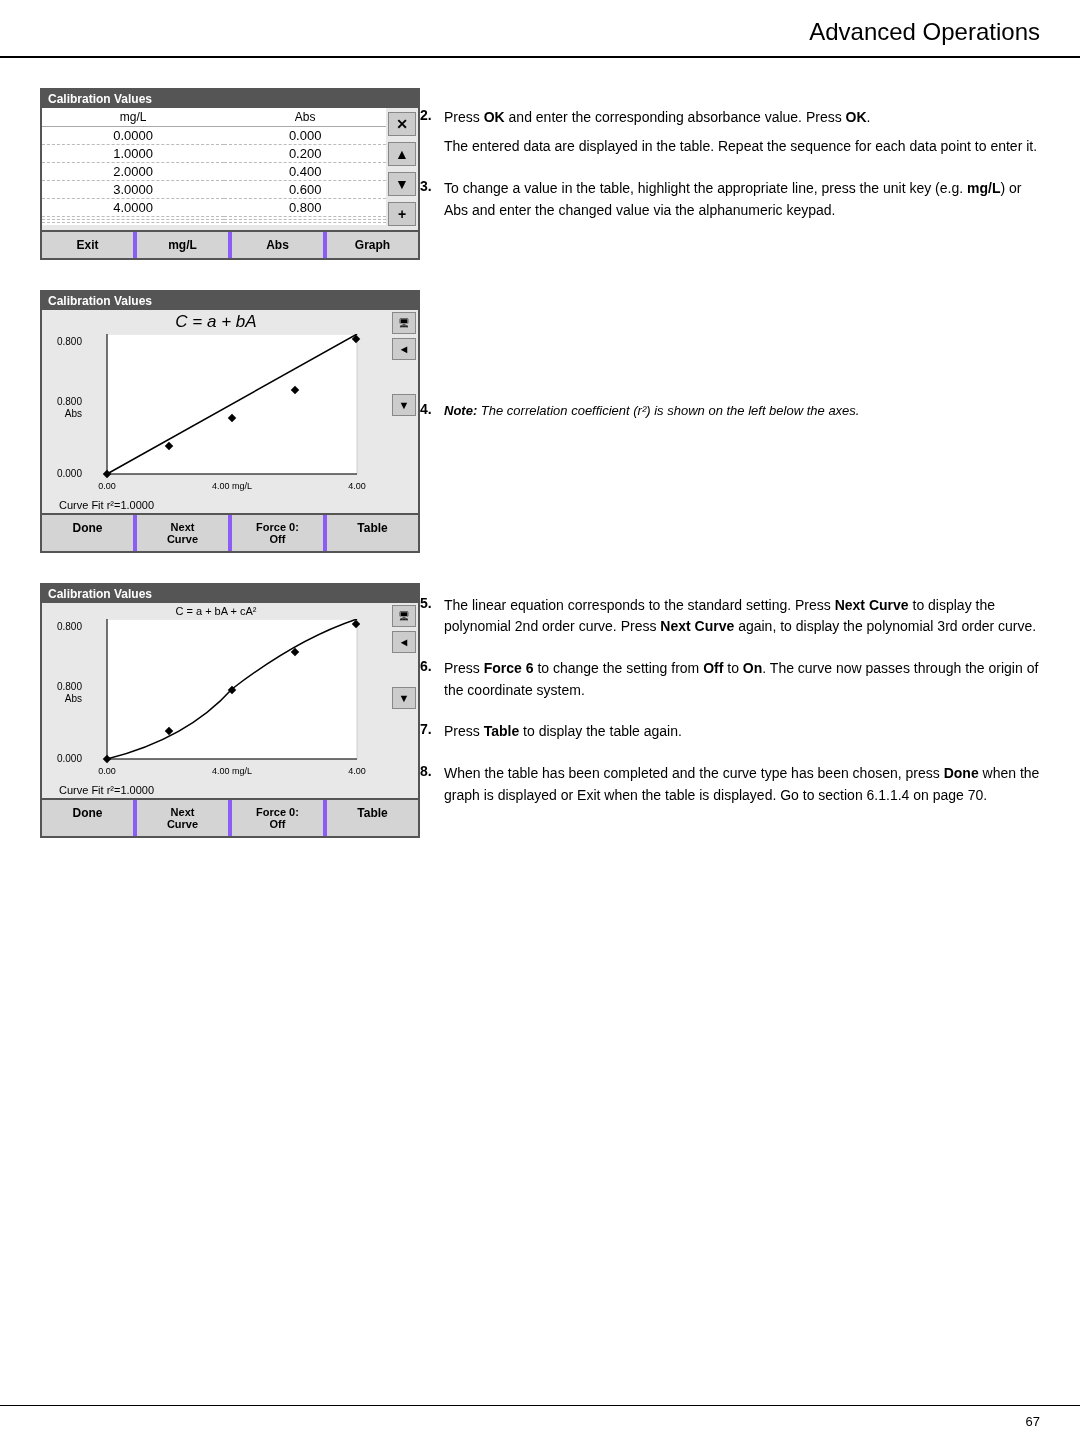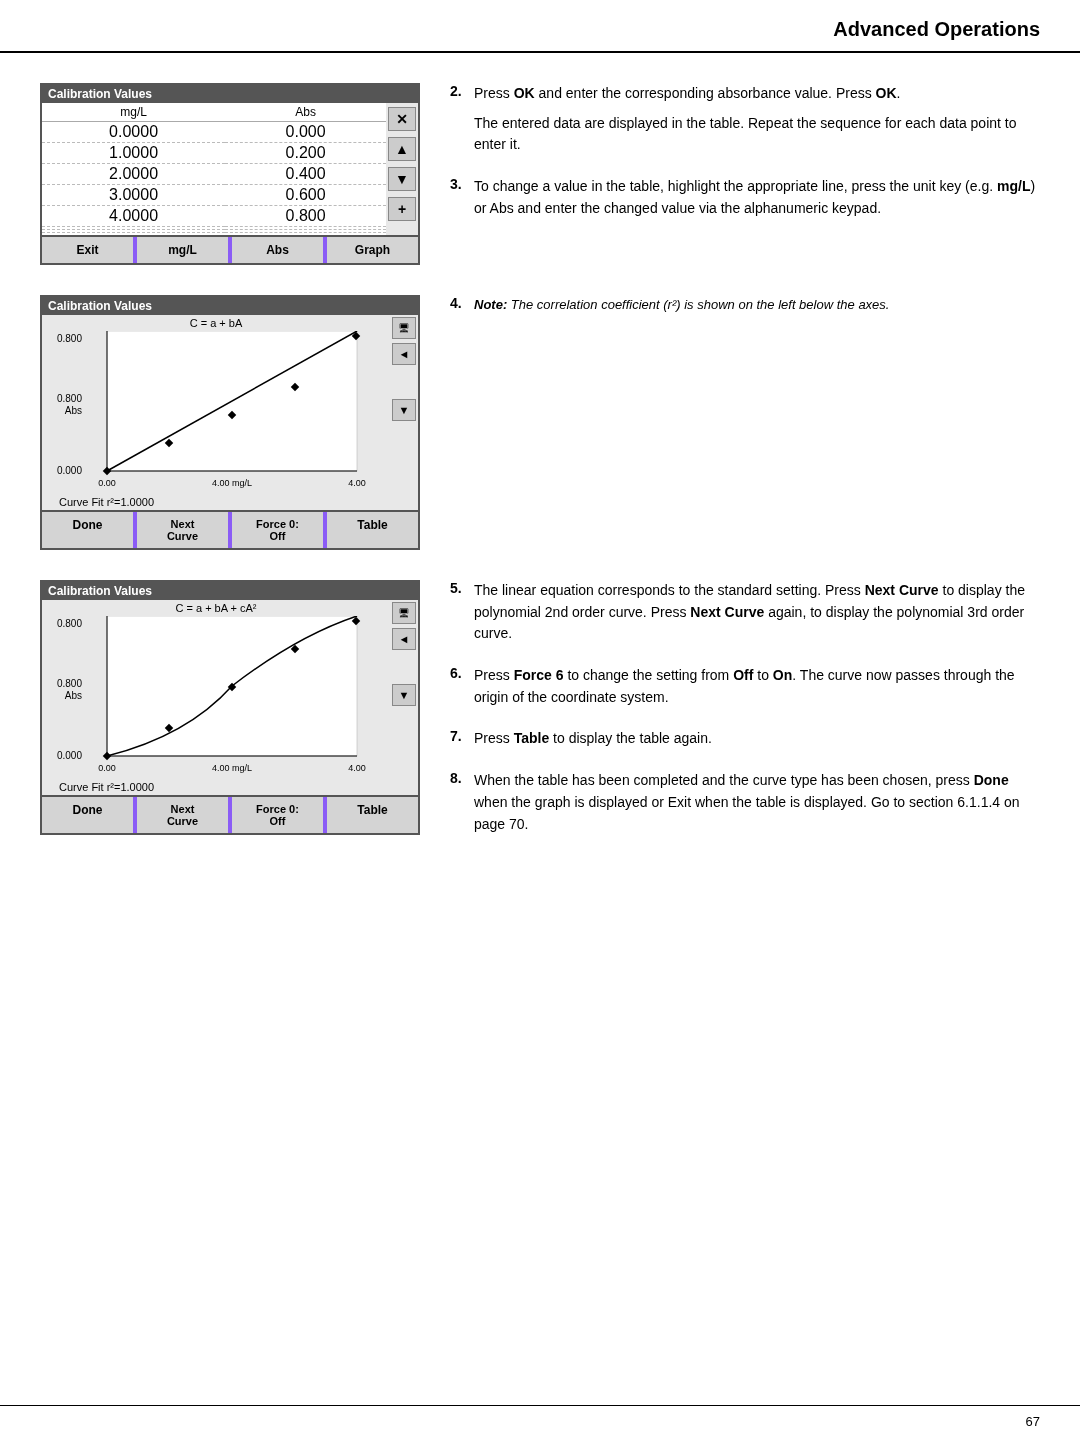--- a/index.html
+++ b/index.html
@@ -14,34 +14,34 @@
     }
 
     
     .page-header {
       text-align: right;
       padding: 18px 40px 10px 40px;
       border-bottom: 2px solid #000;
       margin-bottom: 0;
     }
     .page-header h1 {
-      font-size: 20px;
-      font-weight: bold;
+      font-size: 24px;
+      font-weight: normal;
     }
 
     
     .page-body {
       padding: 20px 40px 30px 40px;
     }
 
     
     .section {
       display: flex;
-      gap: 30px;
       margin-bottom: 30px;
+      align-items: center;
     }
     .section-left {
       width: 380px;
       flex-shrink: 0;
     }
     .section-right {
       flex: 1;
     }
 
     
@@ -65,21 +65,21 @@
       background: #fff;
     }
     .cal-table th {
       font-size: 12px;
       font-weight: normal;
       text-align: center;
       padding: 2px 4px;
       border-bottom: 1px solid #aaa;
     }
     .cal-table td {
-      font-size: 16px;
+      font-size: 13px;
       text-align: center;
       padding: 1px 12px;
       border-bottom: 1px dashed #bbb;
     }
     .cal-table tr:last-child td {
       border-bottom: none;
     }
 
     
     .table-with-buttons {
@@ -297,21 +297,21 @@
       </div>
     </div>
   </div>
 
   <div class="section section-2">
     <div class="section-left">
       <div class="device-panel">
         <div class="device-panel-title">Calibration Values</div>
         <div class="graph-with-buttons">
           <div class="graph-main">
-            <div style="text-align:center; font-size:11px; padding:2px 16px;">C = a + bA</div>
+            <div style="text-align:center; font-size:17px; padding:2px 16px;font-style:italic;">C = a + bA</div>
             <div style="display:flex;">
               <div style="display:flex; flex-direction:column; align-items:flex-end; justify-content:space-between; padding:2px 2px 18px 4px; font-size:10px; min-width:42px;">
                 <span>0.800</span>
                 <span style="text-align:right; line-height:1.2;">0.800<br>Abs</span>
                 <span>0.000</span>
               </div>
               <div style="flex:1; position:relative;">
                 <svg width="100%" height="160" viewBox="0 0 260 160">
 
                   <rect x="0" y="0" width="250" height="140" fill="#fff" stroke="#aaa" stroke-width="0.5"></rect>

